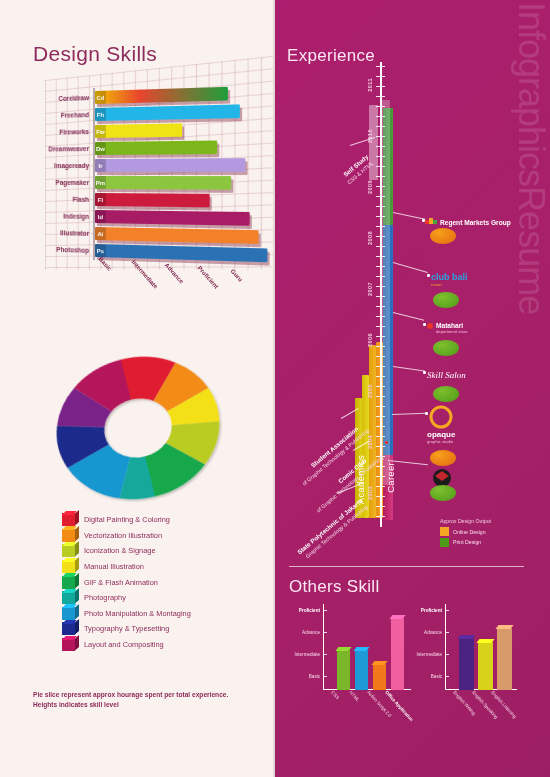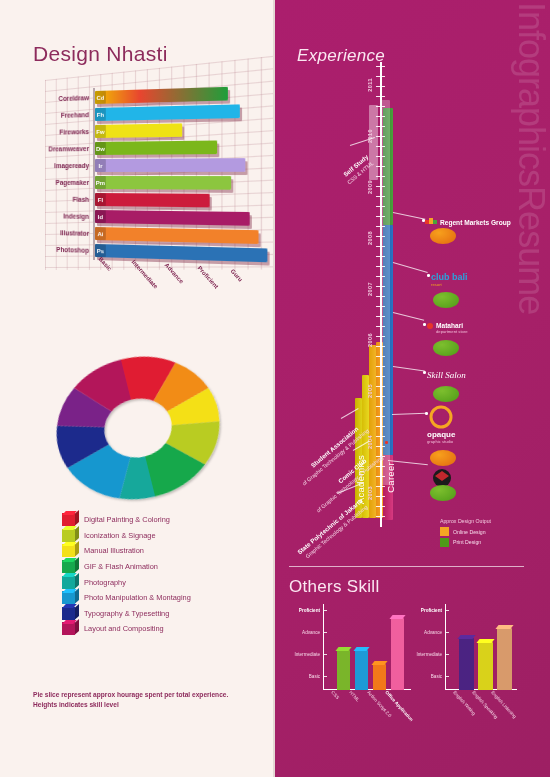--- a/index.html
+++ b/index.html
@@ -179,21 +179,21 @@
   }
   .os-xlab.bold { color:#fff; font-weight:bold; }
 </style>
 </head>
 <body>
 
 <div class="page">
 
   <div class="left-panel">
 
-    <div class="section-title-left" style="left:33px; top:42px;">Design Nhasti</div>
+    <div class="section-title-left" style="left:33px; top:42px;">Design Skills</div>
 
     <div class="ds-chart">
       <div class="ds-grid"></div>
       <div class="ds-axis"></div>
       <div class="ds-plot" id="ds-plot">
           <div class="ds-row" style="top: 1px; width: 100%;">
             <div class="ds-label">Coreldraw</div>
             <div class="ds-bar" style="width: 128.7px; background: linear-gradient(90deg, rgb(242, 194, 0), rgb(232, 69, 47) 35%, rgb(31, 158, 58) 100%);">
               <div class="ds-badge" style="background: rgba(0, 0, 0, 0.18);">Cd</div>
             </div>
@@ -288,20 +288,28 @@
         <div class="legend-row">
           <div class="legend-cube">
             <div class="face" style="background: rgb(224, 30, 48);"></div>
             <div class="top" style="background: rgb(224, 30, 48);"></div>
             <div class="side" style="background: rgb(224, 30, 48);"></div>
           </div>
           <div class="legend-text">Digital Painting &amp; Coloring</div>
         </div>
         <div class="legend-row">
           <div class="legend-cube">
+            <div class="face" style="background: rgb(242, 140, 20);"></div>
+            <div class="top" style="background: rgb(242, 140, 20);"></div>
+            <div class="side" style="background: rgb(242, 140, 20);"></div>
+          </div>
+          <div class="legend-text">Vectorization Illustration</div>
+        </div>
+        <div class="legend-row">
+          <div class="legend-cube">
             <div class="face" style="background: rgb(185, 204, 34);"></div>
             <div class="top" style="background: rgb(185, 204, 34);"></div>
             <div class="side" style="background: rgb(185, 204, 34);"></div>
           </div>
           <div class="legend-text">Iconization &amp; Signage</div>
         </div>
         <div class="legend-row">
           <div class="legend-cube">
             <div class="face" style="background: rgb(244, 224, 25);"></div>
             <div class="top" style="background: rgb(244, 224, 25);"></div>
@@ -356,21 +364,21 @@
       <div>Heights indicates skill level</div>
     </div>
   </div>
 
   <div class="panel-divider"></div>
 
   <div class="right-panel">
 
     <div class="watermark">InfographicsResume</div>
 
-    <div class="section-title-right" style="left:22px; top:46px;font-style:italic;">Experience</div>
+    <div class="section-title-right" style="left:12px; top:46px;">Experience</div>
 
     <div style="position:absolute; left:0; top:0; width:275px; height:560px;">
 
       <div class="acad-bar" style="left:80px;  top:398px; width:7px;  height:120px; background:linear-gradient(90deg,#c9b100,#ded117);"></div>
       <div class="acad-bar" style="left:87px;  top:375px; width:7px;  height:143px; background:linear-gradient(90deg,#d6bd06,#e8d820);"></div>
       <div class="acad-bar" style="left:94px;  top:345px; width:7px;  height:173px; background:linear-gradient(90deg,#e2a008,#f2b428);"></div>
       <div class="acad-bar" style="left:101px; top:342px; width:7px;  height:176px; background:linear-gradient(90deg,#e98f10,#fba62c);"></div>
 
       <div class="career-bar" style="left:108px; top:455px; width:10px; height:65px;  background:linear-gradient(90deg,#b51b5e,#d63a80);"></div>
       <div class="career-bar" style="left:108px; top:225px; width:10px; height:230px; background:linear-gradient(90deg,#1956a0,#2a74c4);"></div>

